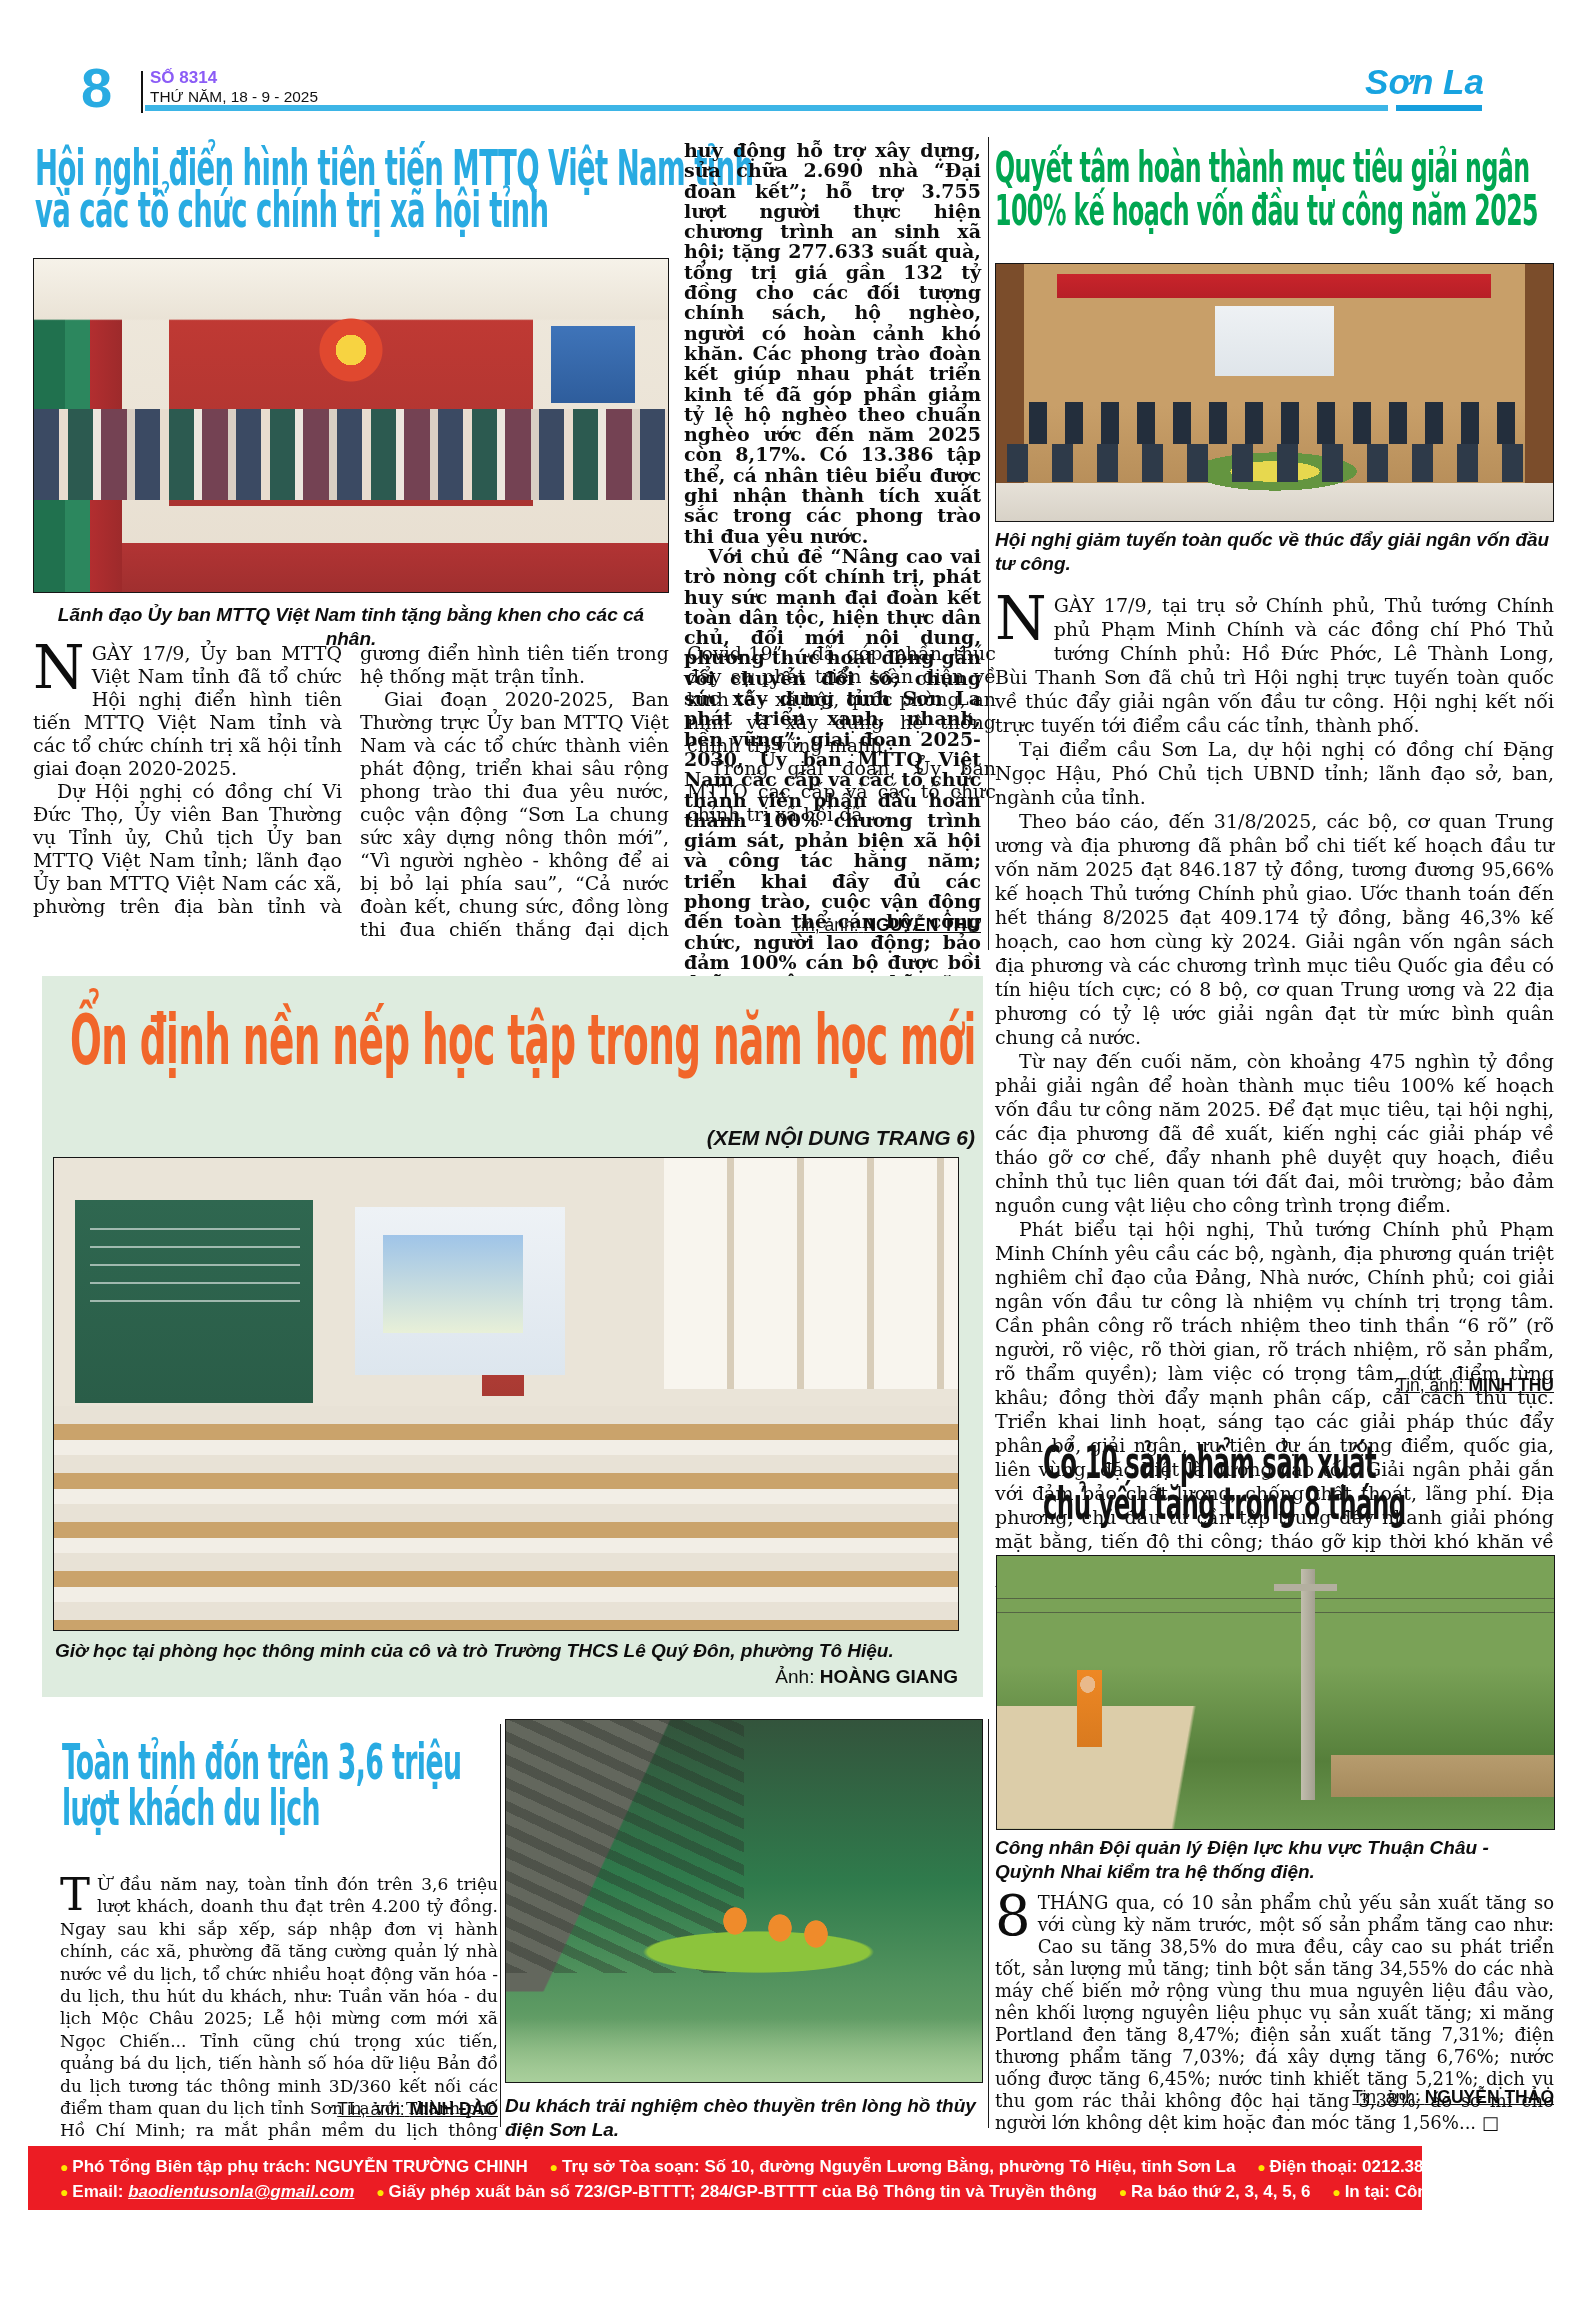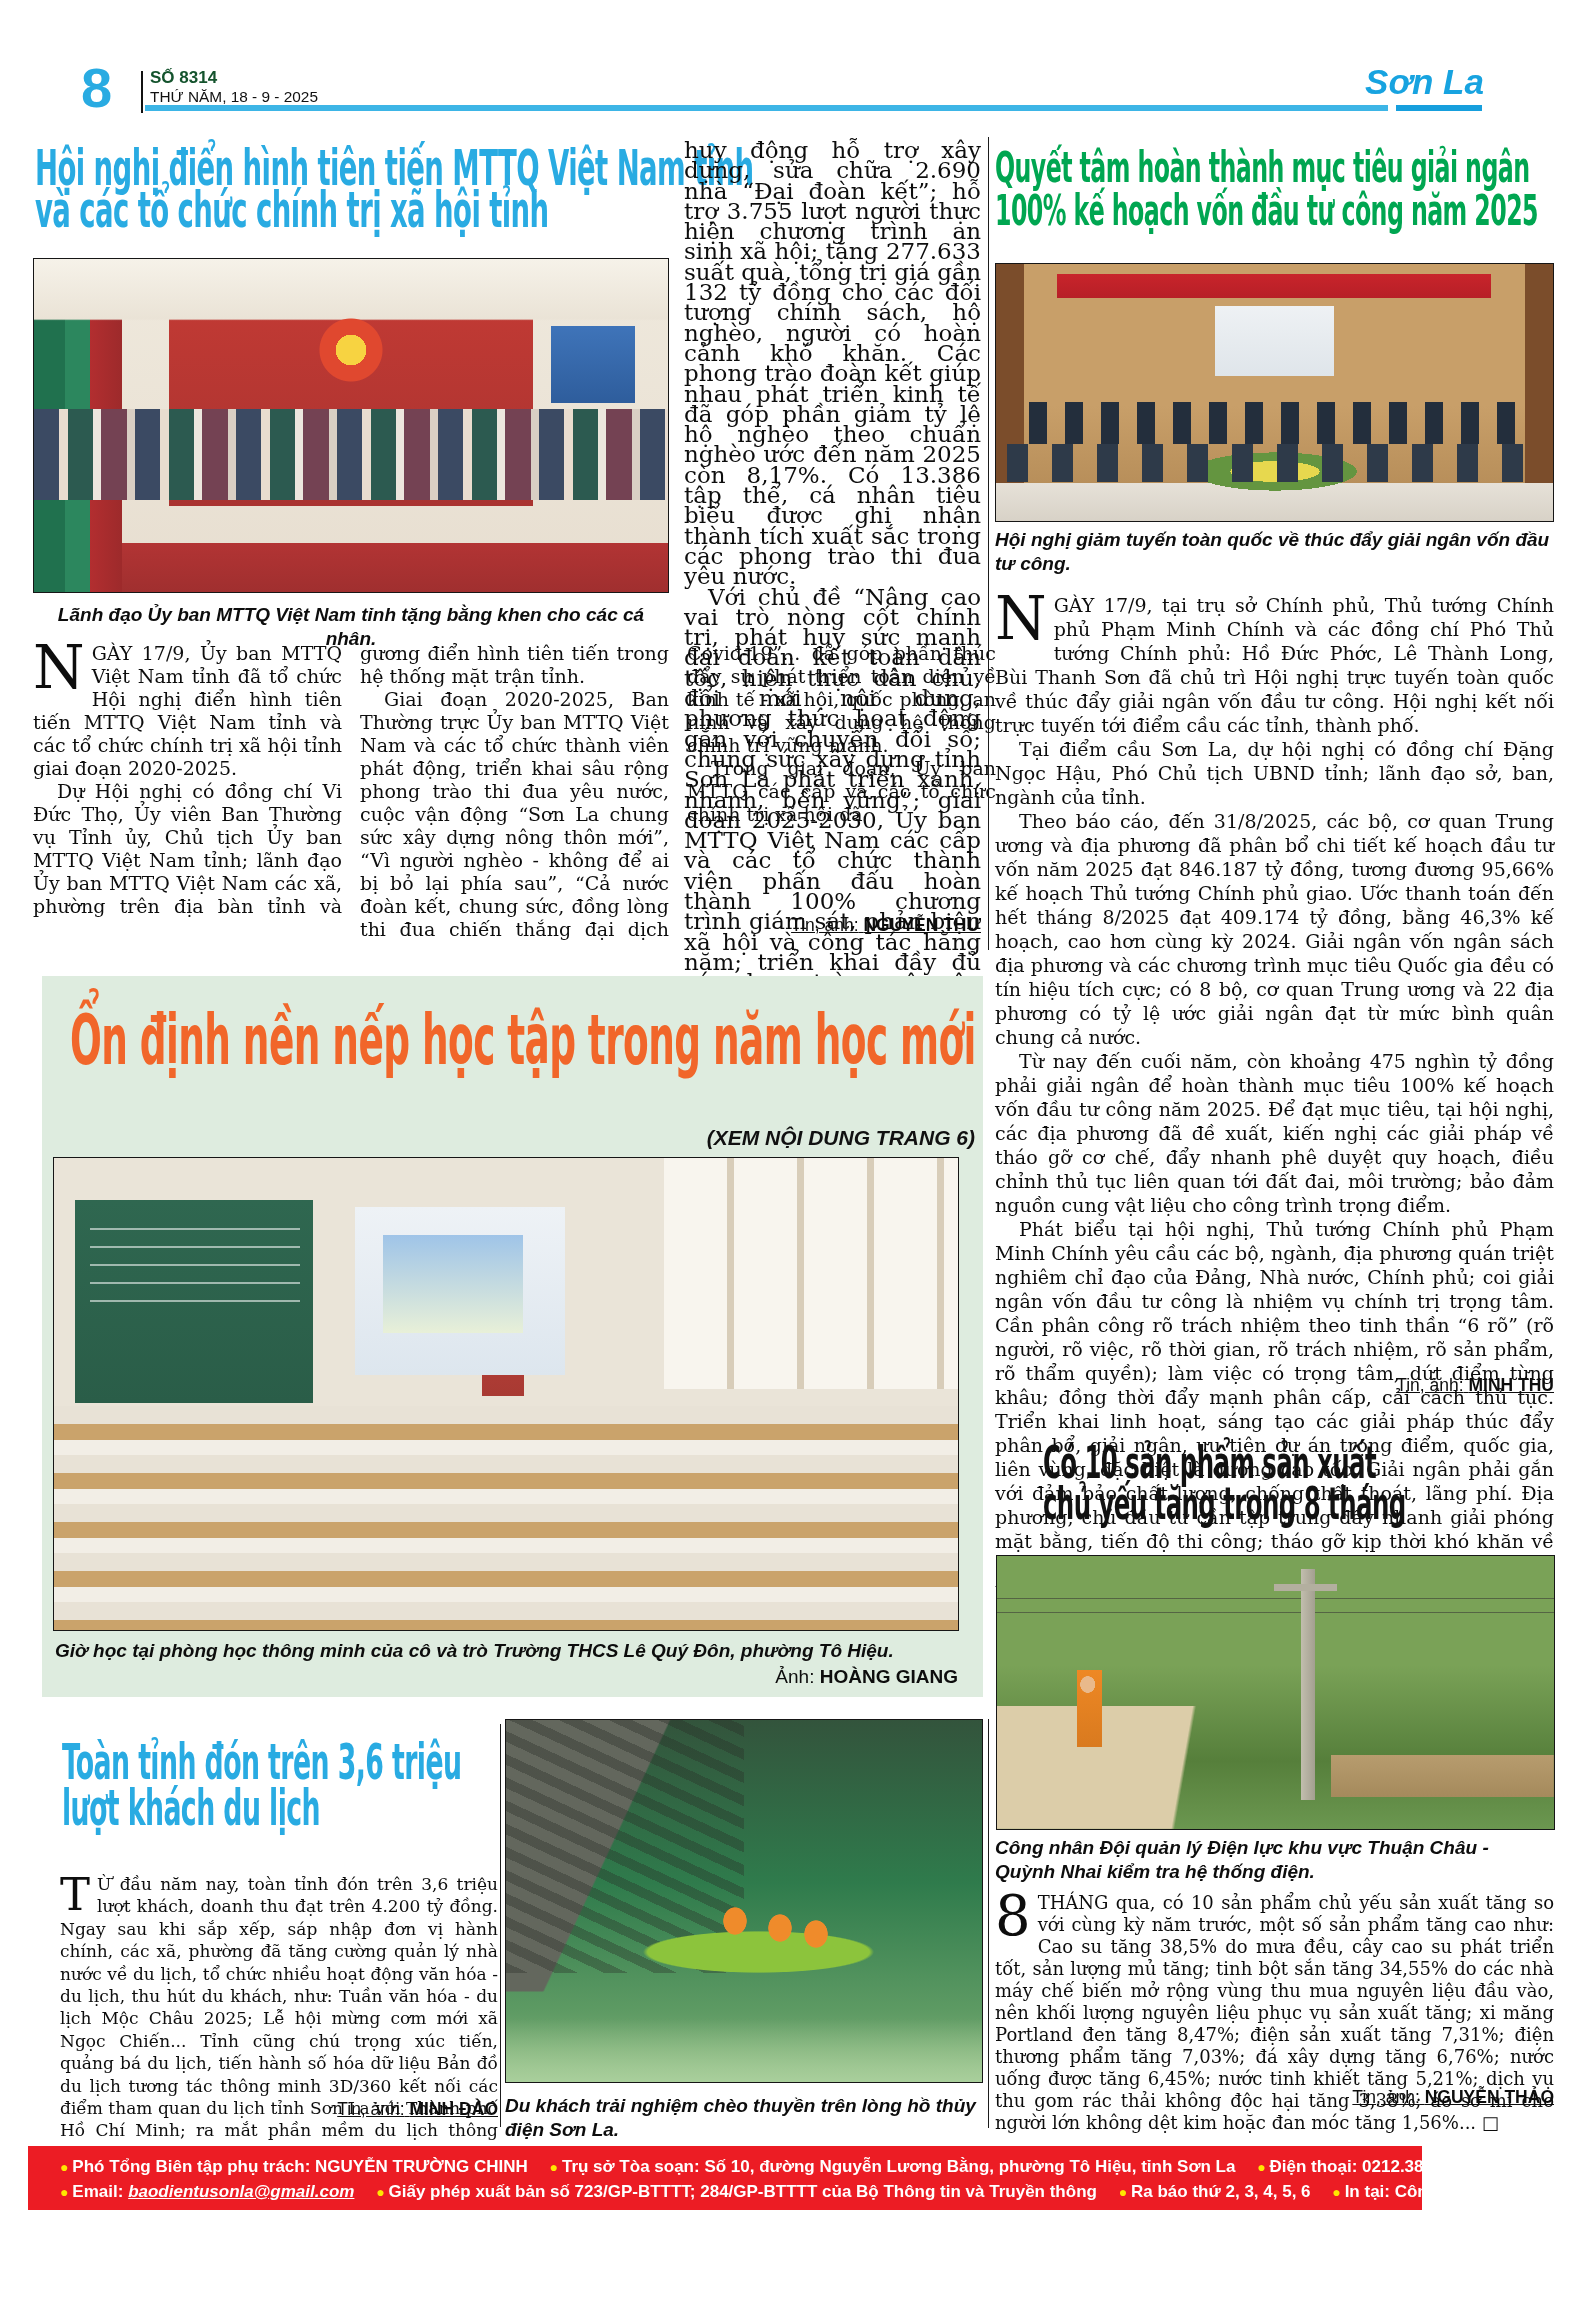--- a/index.html
+++ b/index.html
@@ -4,21 +4,21 @@
 <style>
   html,body{margin:0;padding:0;background:#888;}
   .page{position:relative;width:1587px;height:2319px;background:#ffffff;overflow:hidden;
         font-family:"DejaVu Serif","Liberation Serif",serif;color:#0d0d0d;}
 
   
   #pagenum{position:absolute;left:81px;top:60px;font-family:"Liberation Sans",sans-serif;
            font-weight:bold;font-size:56px;line-height:55px;color:#29abe2;}
   #hdr-divider{position:absolute;left:141px;top:71px;width:2.1px;height:42px;background:#111;}
   #issue{position:absolute;left:150px;top:68px;font-family:"Liberation Sans",sans-serif;
-         font-weight:bold;font-size:17px;color:#14532d;}
+         font-weight:bold;font-size:17px;color:#8b5cf6;}
   #dateline{position:absolute;left:150px;top:88px;font-family:"Liberation Sans",sans-serif;
             font-size:15.4px;color:#111;}
   #rule1{position:absolute;left:145px;top:105px;width:1243px;height:6.3px;background:#3db5e6;}
   #rule2{position:absolute;left:1396px;top:105px;width:86px;height:6.3px;background:#169fdd;}
   #brand{position:absolute;left:1365px;top:62px;width:119px;text-align:center;
          font-family:"Liberation Sans",sans-serif;font-style:italic;font-weight:bold;
          font-size:35px;color:#17a3e0;}
 
   
   .hl{display:block;white-space:nowrap;font-family:"DejaVu Sans","Liberation Sans",sans-serif;
@@ -117,21 +117,21 @@
   #a4-byline{left:60px;top:2099px;width:438px;}
   #a5-byline{left:995px;top:2087px;width:559px;}
 
   
   .body{position:absolute;text-align:justify;}
   .body p{margin:0;text-indent:24px;}
   .body p.noindent{text-indent:0;}
   .dropcap{float:left;font-family:"DejaVu Serif",serif;font-size:59px;line-height:46px;margin:2.8px 7px 0 0;}
   #a1-body{left:33px;top:642px;width:636px;height:317px;font-size:19px;line-height:23px;
            column-count:2;column-gap:18px;}
-  #a1-col3{left:684px;top:140px;width:297px;font-size:23px;line-height:20.3px;}
+  #a1-col3{left:684px;top:140px;width:297px;font-size:19px;line-height:20.3px;font-weight:bold;}
   #a2-body{left:995px;top:593px;width:559px;font-size:19px;line-height:24px;}
   #a4-body{left:60px;top:1873px;width:438px;font-size:17px;line-height:22.4px;}
   #a4-body .dropcap{font-size:45px;line-height:38px;}
   #a5-body{left:995px;top:1892px;width:559px;font-size:18px;line-height:22px;}
   #a5-body .dropcap{font-size:56px;line-height:42px;}
 
   
   #band{position:absolute;left:42px;top:976px;width:941px;height:721px;background:#deecdf;}
   #a3-note{position:absolute;left:421px;top:1126px;width:554px;text-align:right;
            font-family:"Liberation Sans",sans-serif;font-style:italic;font-weight:bold;font-size:21px;color:#111;}

